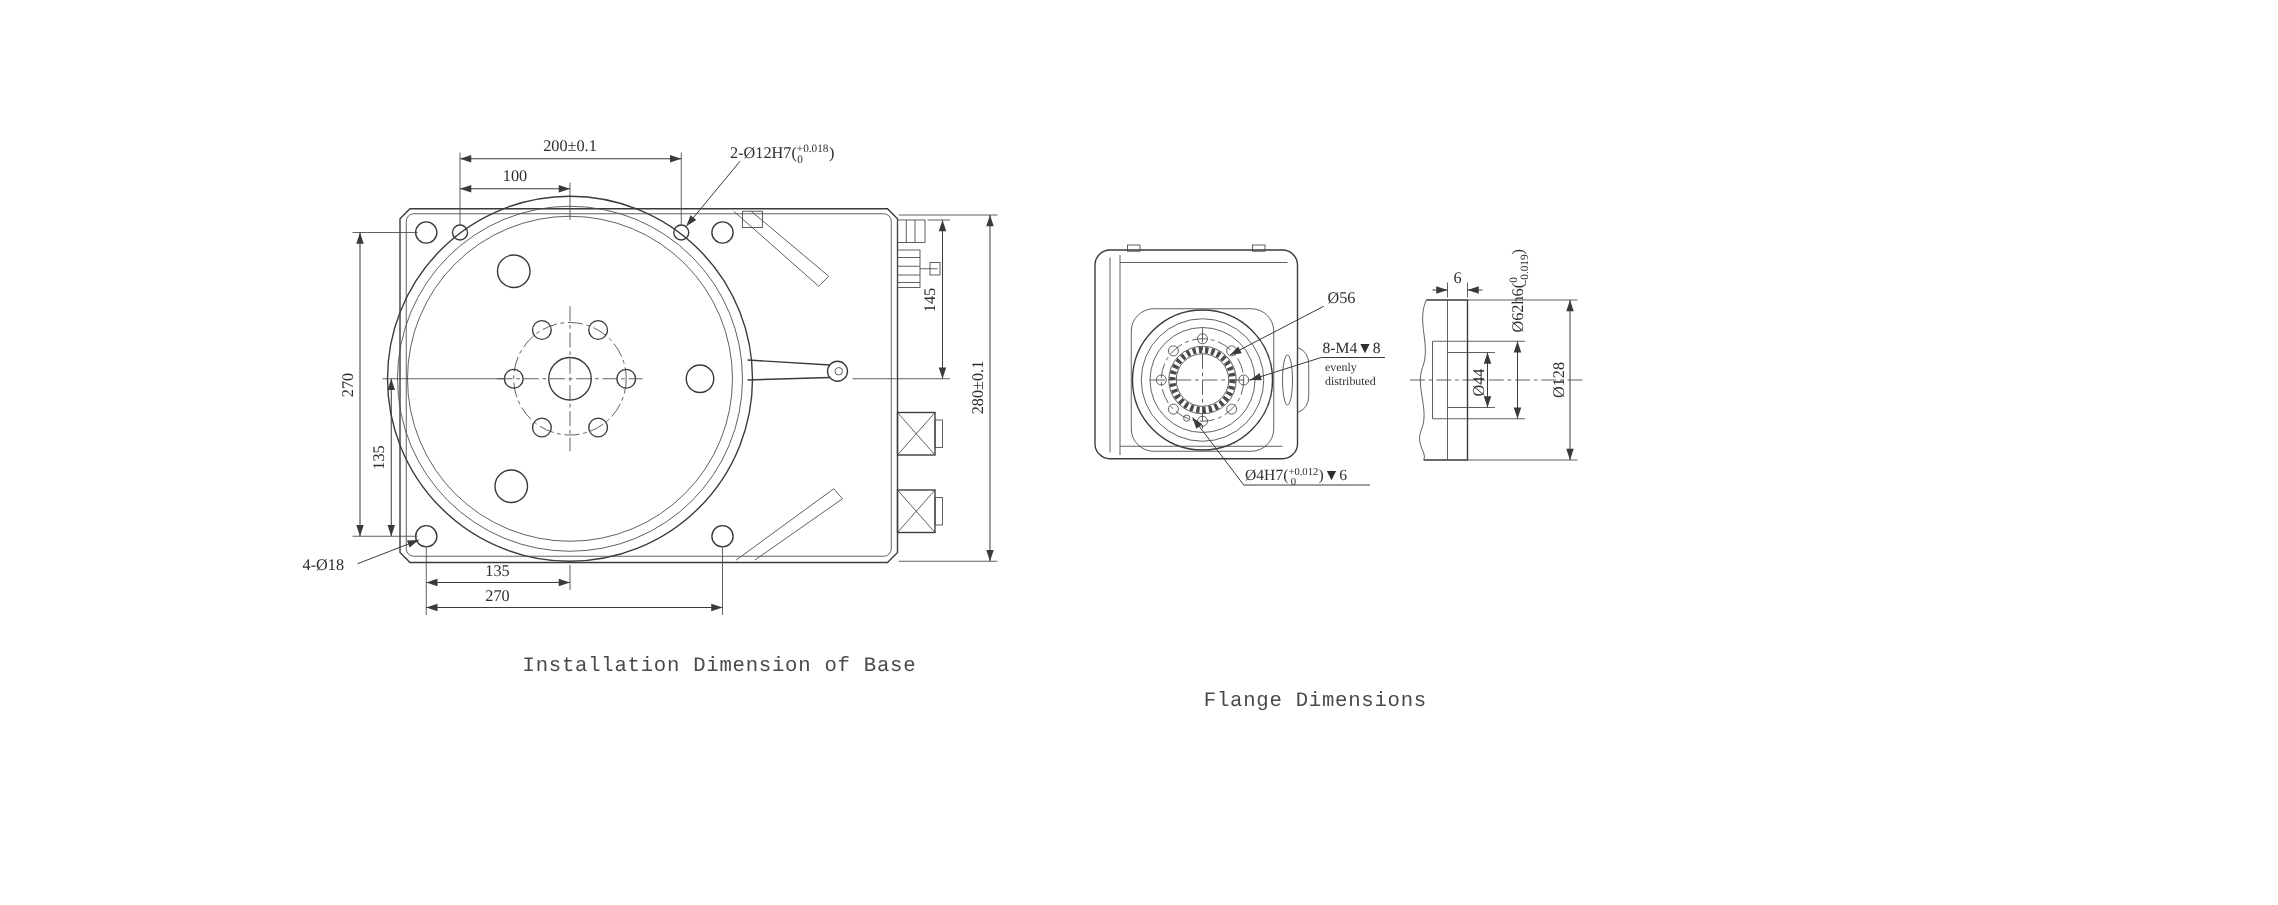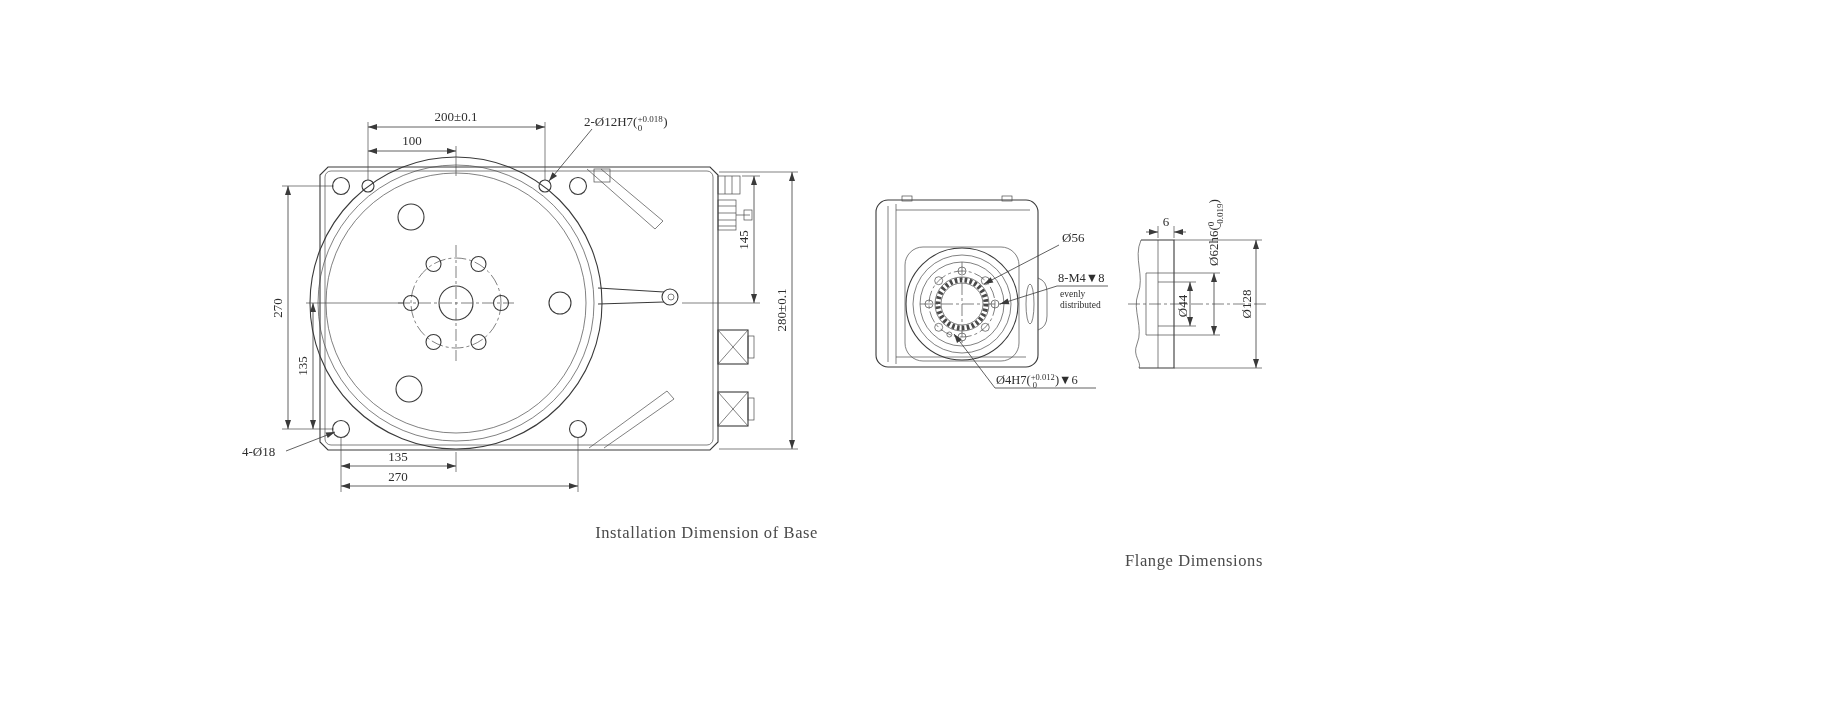--- a/index.html
+++ b/index.html
@@ -11,22 +11,22 @@
   .tn{stroke:#4a4a4a;stroke-width:0.7;fill:none;}
   .dim{stroke:#3a3a3a;stroke-width:0.8;fill:none;}
   .cl{stroke:#4a4a4a;stroke-width:0.7;fill:none;stroke-dasharray:12 3 3 3;}
   .teeth{stroke:#4a4a4a;stroke-width:5;fill:none;stroke-dasharray:2.6 2.4;}
   text{font-family:"Liberation Serif", serif;fill:#2e2e2e;}
   .t13{font-size:13px;}
   .t12{font-size:12.5px;}
   .tol{font-size:9px;}
   .tol8{font-size:8.5px;}
   .note{font-size:9.5px;}
-  .caption{position:absolute;text-align:right;font-size:16.5px;color:#4a4a4a;
-           letter-spacing:0.6px;font-family:Liberation Serif, serif;}
+  .caption{position:absolute;text-align:left;font-size:16.5px;color:#4a4a4a;
+           letter-spacing:0.6px;font-family:Liberation Mono, monospace;}
 </style>
 </head>
 <body>
 
 <div id="canvas">
 
 <svg width="1822" height="724" viewBox="0 0 1822 724">
   <defs>
     <marker id="arr" viewBox="0 0 10 10" refX="9.5" refY="5" markerWidth="10" markerHeight="10" markerUnits="userSpaceOnUse" orient="auto-start-reverse">
       <path d="M0.5,2 L9.5,5 L0.5,8 Z" fill="#3a3a3a"></path>

